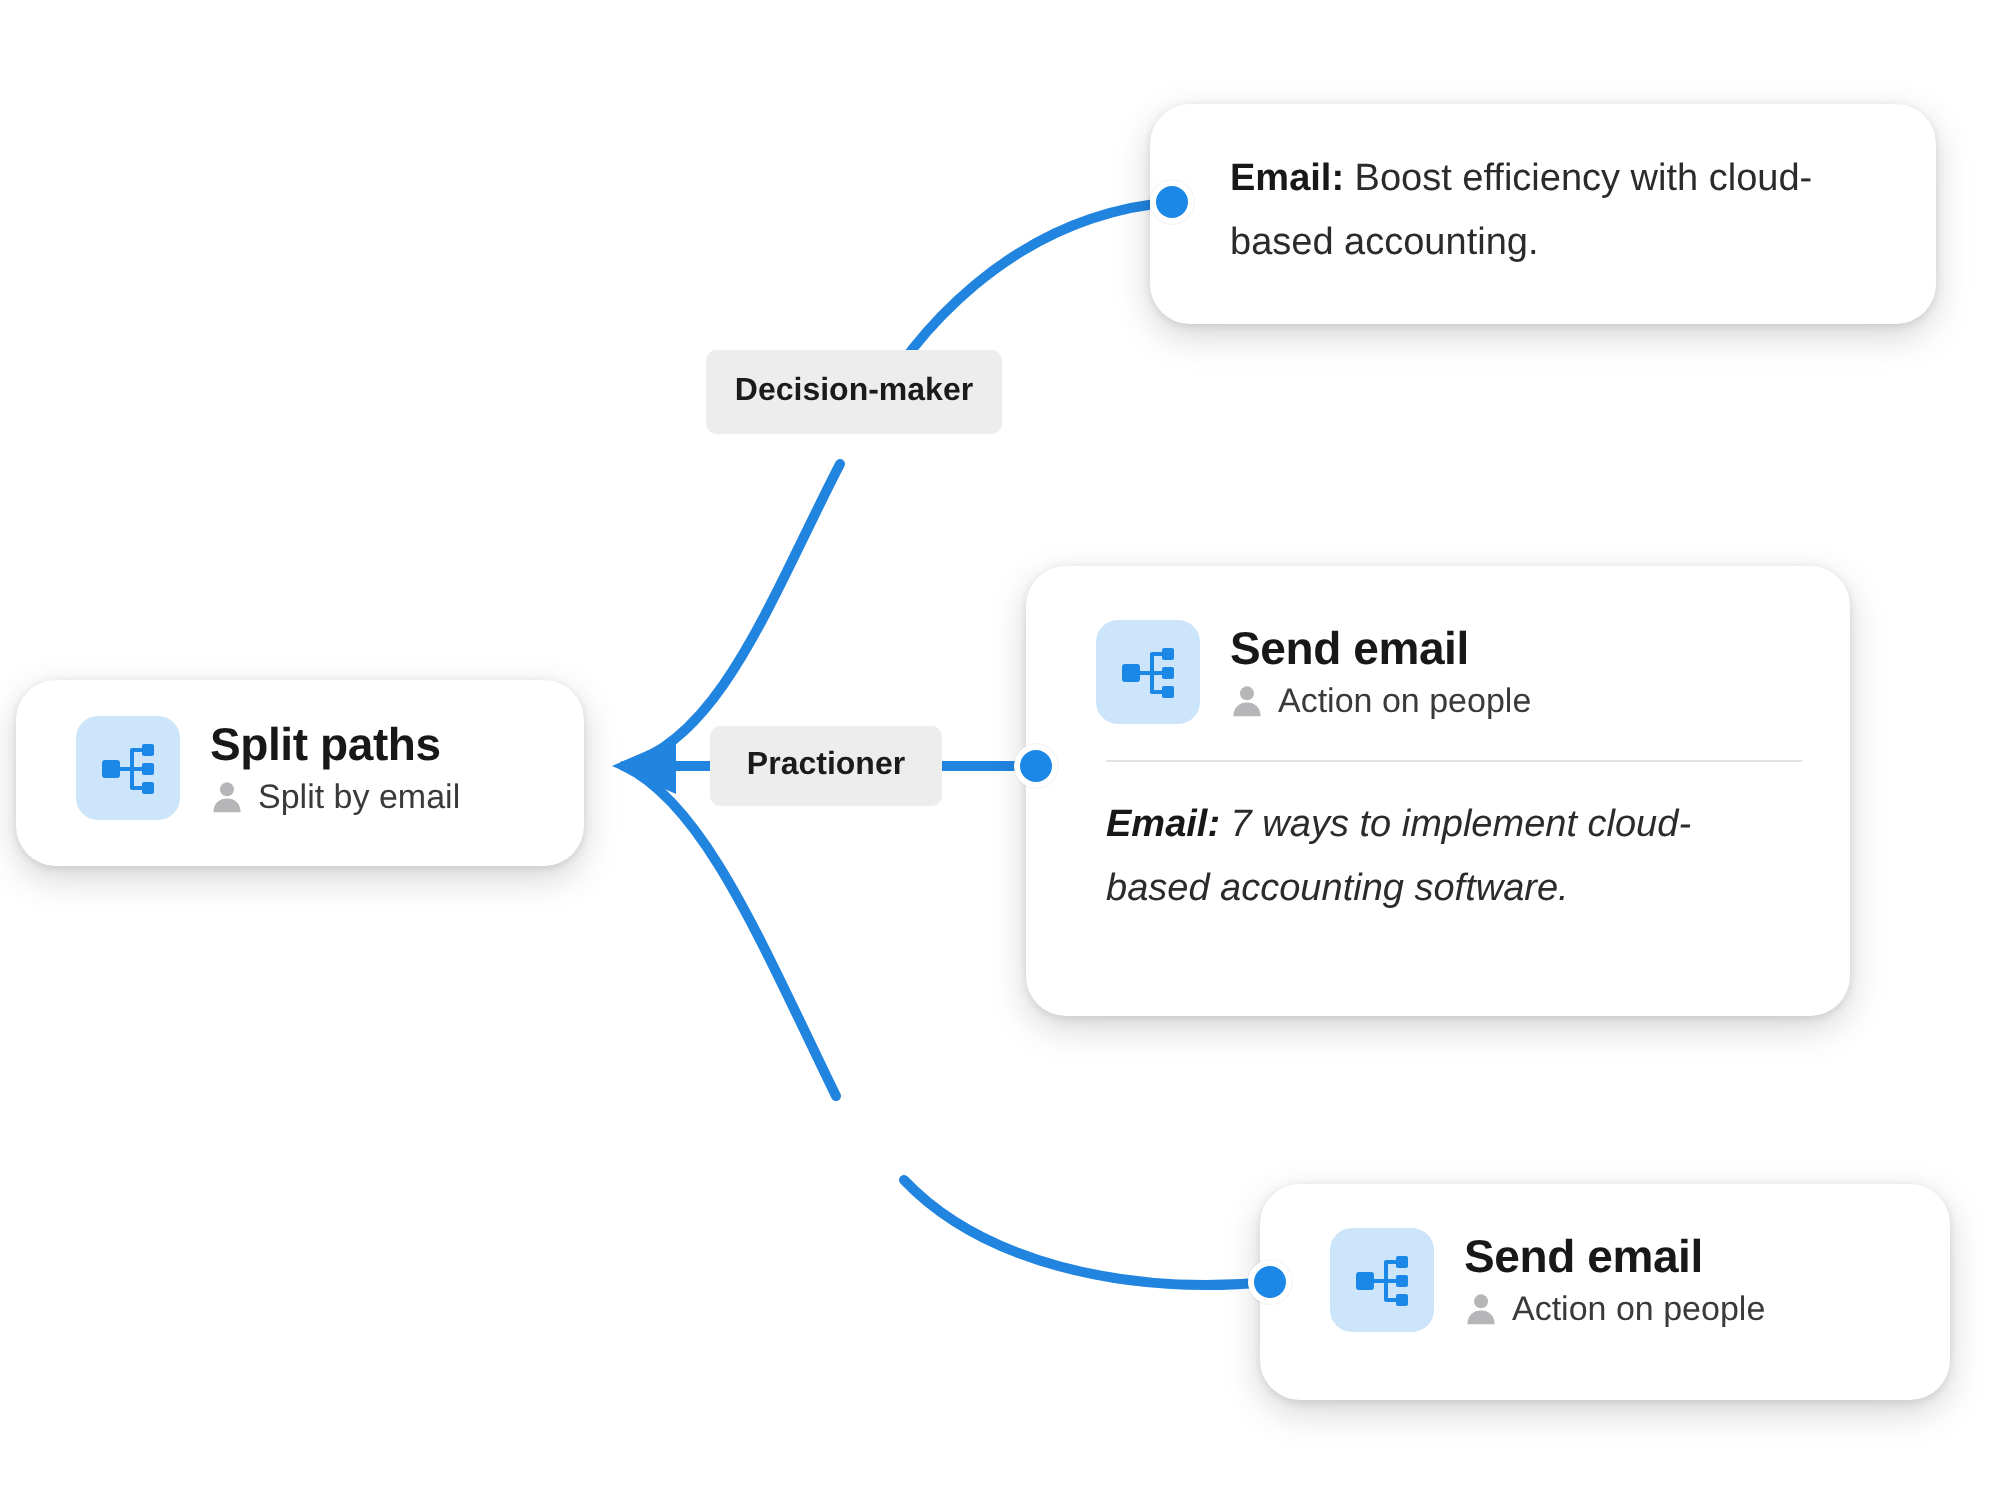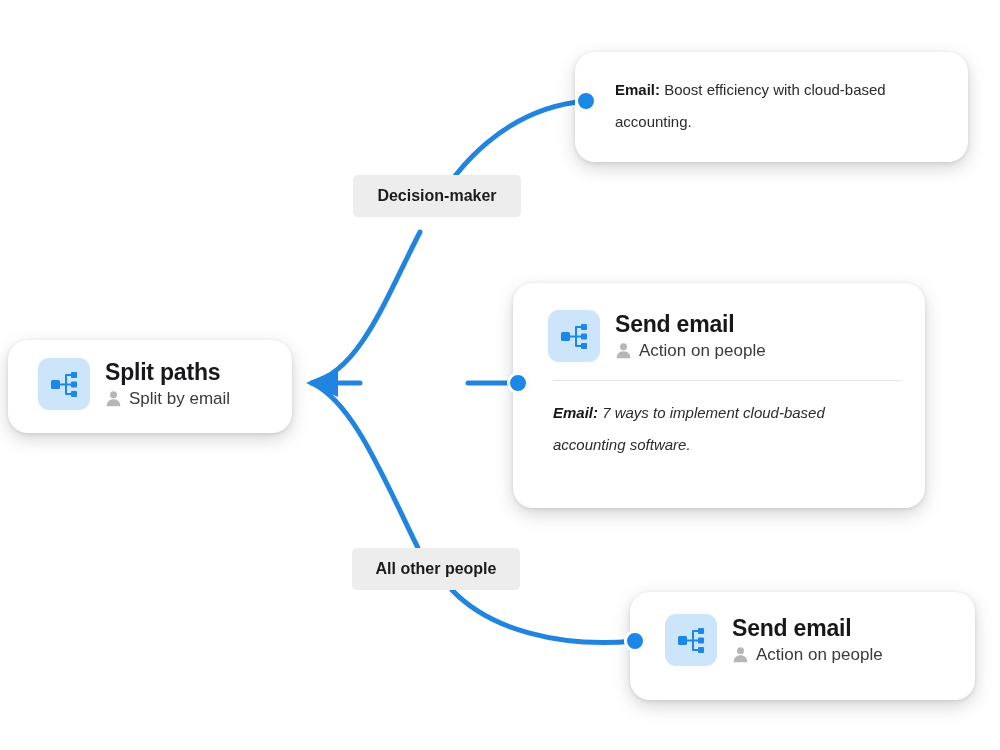--- a/index.html
+++ b/index.html
@@ -42,21 +42,21 @@
   }
   .node-sub{
     display:flex;align-items:center;gap:7px;margin-top:3px;
     font-size:17px;color:#3A3A3C;line-height:21px;white-space:nowrap;justify-content:space-between;
   }
   .person-icon{flex:0 0 17px;width:17px;height:17px;display:block;}
 
   .divider{height:1px;background:#E2E2E4;}
 
   .body-text{
-    font-size:15px;color:#2B2B2D;line-height:32px;
+    font-size:19px;color:#2B2B2D;line-height:32px;
   }
   .body-text b{font-weight:bold;color:#18181A;}
 
   
   .branch-label{
     position:absolute;background:#EDEDED;border-radius:5px;
     font-size:16px;font-weight:bold;color:#1B1B1D;
     display:flex;align-items:center;justify-content:center;
     box-sizing:border-box;white-space:nowrap;
   }
@@ -69,21 +69,21 @@
   #card-top .body-text{padding:22px 26px 0 40px;}
 
   #card-mid{left:513px;top:283px;width:412px;height:225px;}
   #card-mid .node-head{padding:27px 0 0 35px;}
   #card-mid .divider{margin:18px 24px 0 40px;}
   #card-mid .body-text{padding:16px 30px 0 40px;font-style:italic;}
 
   #card-bot{left:630px;top:592px;width:345px;height:108px;}
   #card-bot .node-head{padding:22px 0 0 35px;}
 
-  #label-decision{left:353px;top:175px;width:168px;height:42px;}
+  #label-decision{left:353px;top:175px;width:148px;height:42px;}
   #label-practioner{left:355px;top:363px;width:116px;height:40px;}
   #label-allother{left:352px;top:548px;width:168px;height:42px;}
 
   #port-top{left:575px;top:90px;}
   #port-mid{left:507px;top:372px;}
   #port-bot{left:624px;top:630px;}
 </style>
 </head>
 <body>
 
@@ -121,21 +121,21 @@
             <circle cx="8" cy="4.4" r="3.3" fill="#B6B6B8"></circle>
             <path d="M1.6 15.2 C1.6 10.8 4.5 8.7 8 8.7 C11.5 8.7 14.4 10.8 14.4 15.2 Z" fill="#B6B6B8"></path>
           </svg>
           <span>Split by email</span>
         </div>
       </div>
     </div>
   </div>
 
   <div class="branch-label" id="label-decision">Decision-maker</div>
-  <div class="branch-label" id="label-allother">All other people</div>
+  <div class="branch-label" id="label-practioner">Practioner</div>
 
   <div class="card" id="card-top">
     <div class="body-text">
       <b>Email:</b><span> Boost efficiency with cloud-based accounting.</span>
     </div>
   </div>
 
   <div class="card" id="card-mid">
     <div class="node-head">
       <div class="node-icon">

